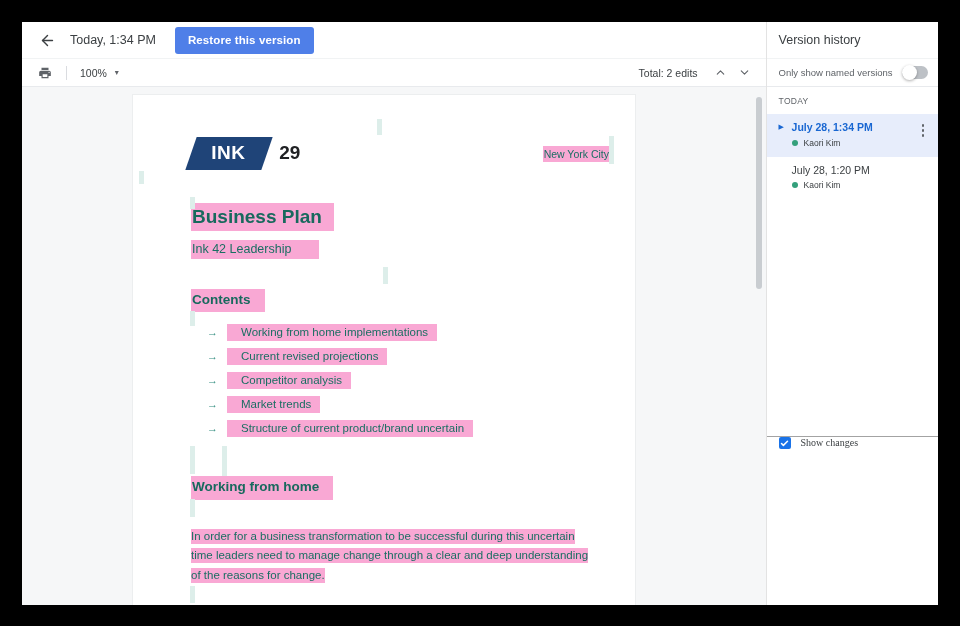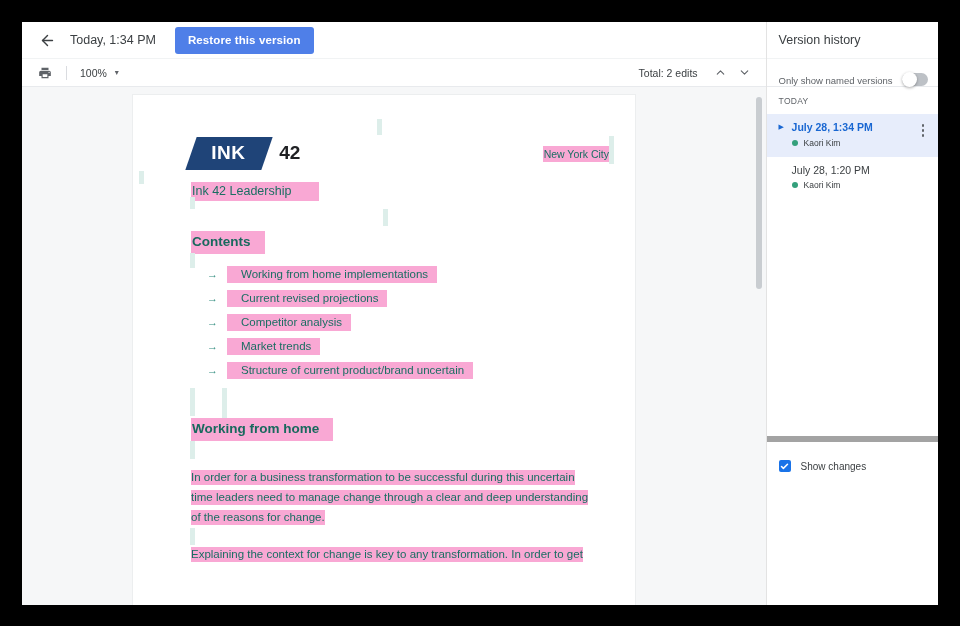--- a/index.html
+++ b/index.html
@@ -233,21 +233,21 @@
     flex: 0 0 36px;
     display: flex;
     align-items: center;
     padding-left: 12px;
     font-size: 12.5px;
     color: #3c4043;
   }
   .vh-toggle-row {
     flex: 0 0 29px;
     display: flex;
-    align-items: flex-end;
+    align-items: center;
     padding: 0 10px 0 12px;
     border-top: 1px solid #f1f3f4;
     border-bottom: 1px solid #e8eaed;
   }
   .vh-toggle-label {
     font-size: 9.5px;
     color: #5f6368;
     flex: 1;
     white-space: nowrap;
   }
@@ -327,24 +327,25 @@
   }
   .kebab i {
     width: 2.5px; height: 2.5px;
     background: #5f6368;
     border-radius: 50%;
     margin-bottom: 2.5px;
     display: block;
   }
   .vh-footer {
     flex: 0 0 36px;
-    border-top: 6px solid #a3a3a3;
-    display: flex;
-    align-items: flex-end;
+    border-top: 1px solid #a3a3a3;
+    display: flex;
+    align-items: flex-start;
     padding-left: 12px;
+    font-family: Liberation Serif, serif;
   }
   .cbox {
     width: 12px; height: 12px;
     background: #1a73e8;
     border-radius: 2px;
     display: flex; align-items: center; justify-content: center;
     cursor: pointer;
     flex: 0 0 12px;
   }
   .cbox svg { display: block; }
@@ -397,28 +398,29 @@
       </div>
     </div>
 
     <div class="canvas">
       <div class="page">
 
         <div class="logo-row">
           <div class="ink-badge">
             <span>INK</span>
           </div>
-          <div class="num42">42</div>
+          <div class="num42">29</div>
           <div class="tick" style="left:186px;top:-14px;height:16px;"></div>
           <div class="tick" style="left:-52px;top:38px;height:13px;"></div>
           <div class="city hl">New York City</div>
           <div class="tick" style="right:-24px;top:3px;height:28px;"></div>
         </div>
 
         <div style="position:relative;">
+          <h1 class="doc-h1 hl">Business Plan</h1>
           <div class="tick" style="left:-1px;top:24px;height:12px;"></div>
         </div>
 
         <div><span class="subtitle hl">Ink 42 Leadership</span></div>
 
         <div style="position:relative;height:30px;">
           <div class="tick" style="left:192px;top:8px;height:17px;"></div>
         </div>
 
         <div style="position:relative;">

